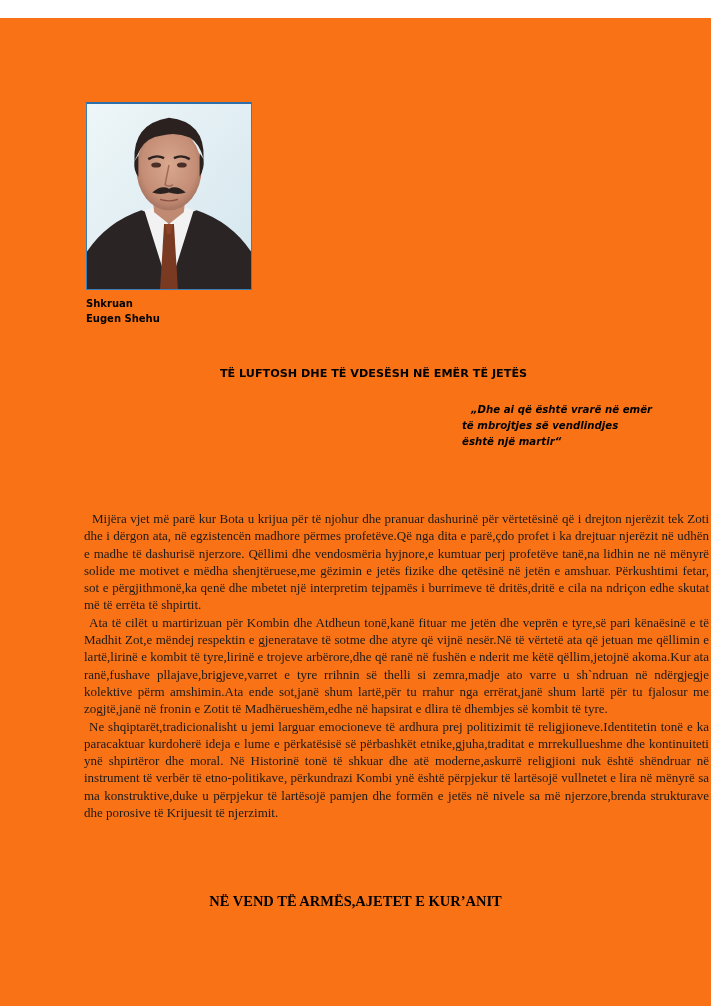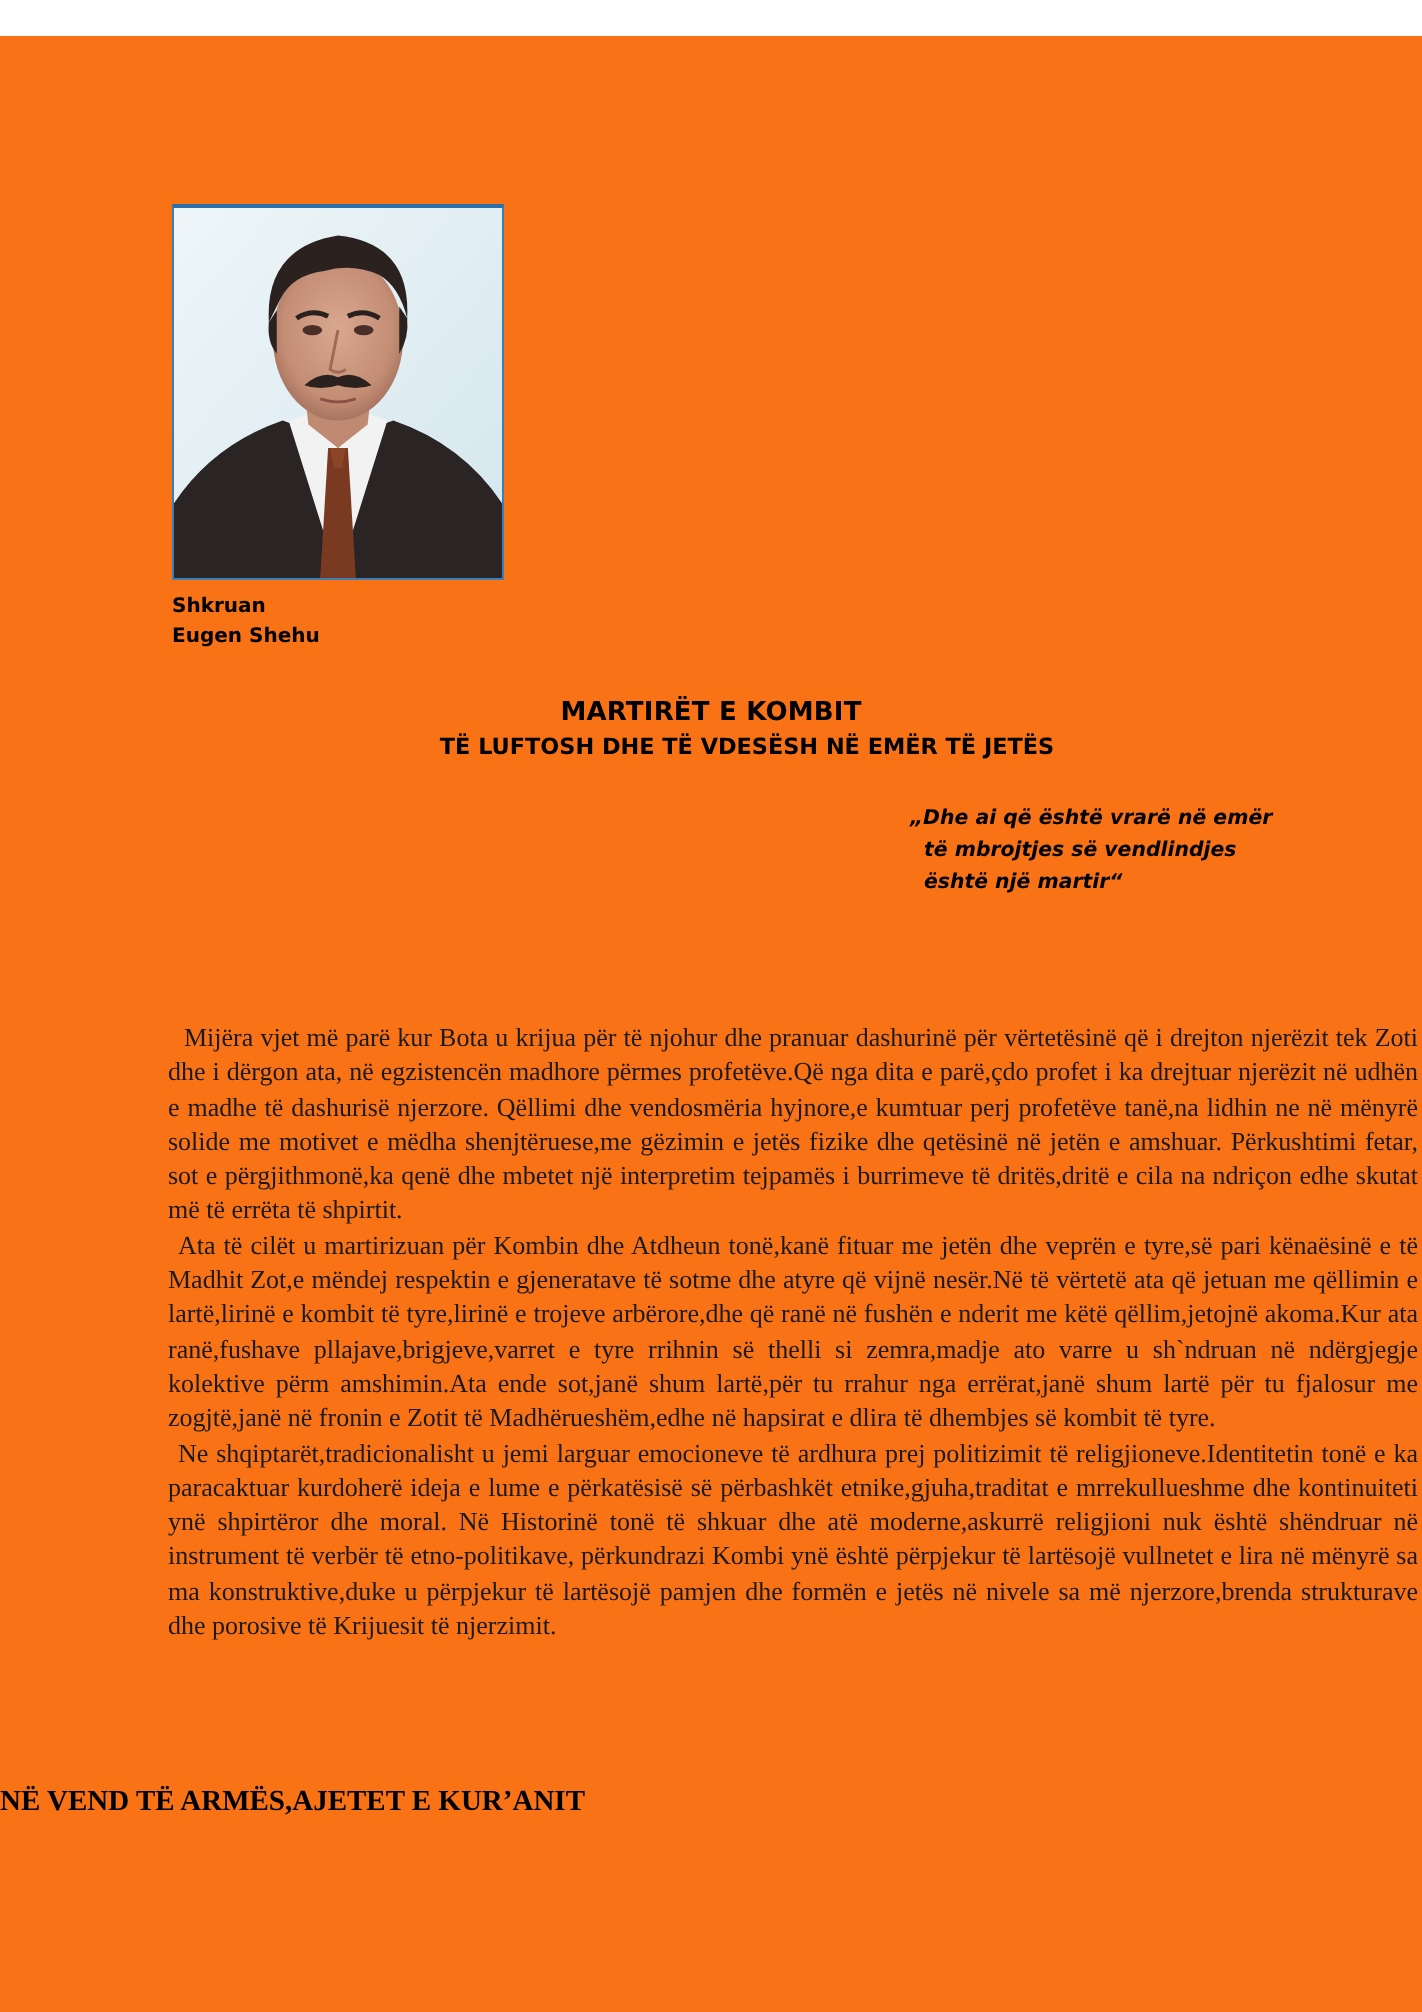--- a/index.html
+++ b/index.html
@@ -72,21 +72,21 @@
     .quote {
       position: absolute;
       left: 455px;
       top: 384px;
       font-family: "DejaVu Sans", sans-serif;
       font-style: italic;
       font-weight: bold;
       font-size: 10.2px;
       line-height: 16px;
     }
-    .quote .l1 { margin-left: 0; white-space: nowrap; }
+    .quote .l1 { margin-left: 16px; white-space: nowrap; }
     .quote .l2, .quote .l3 { margin-left: 7px; white-space: nowrap; }
     .source {
       position: absolute;
       left: 441px;
       top: 446px;
       font-family: "DejaVu Sans", sans-serif;
       font-style: italic;
       font-weight: bold;
       font-size: 10.2px;
       line-height: 17px;
@@ -108,21 +108,21 @@
       margin: 0;
       text-indent: 5px;
     }
     .body p.first {
       text-indent: 8px;
     }
     .section-heading {
       position: absolute;
       left: 0; width: 711px;
       top: 874px;
-      text-align: left;
+      text-align: center;
       font-family: "Liberation Serif", serif;
       font-weight: bold;
       font-size: 14.5px;
       line-height: 18px;
     }
   </style>
 </head>
 <body>
 
 <div class="page">
@@ -169,21 +169,20 @@
 
       <path d="M74 97 Q83 100 92 97" stroke="#8a5244" stroke-width="1.4" fill="none"></path>
     </svg>
   </div>
 
   <div class="author">
     <div>Shkruan</div>
     <div>Eugen Shehu</div>
   </div>
 
-  <div class="title-main">MARTIRËT E KOMBIT</div>
   <div class="title-sub">TË LUFTOSH DHE TË VDESËSH NË EMËR TË JETËS</div>
 
   <div class="quote">
     <div class="l1">„Dhe ai që është vrarë në emër</div>
     <div class="l2">të mbrojtjes së vendlindjes</div>
     <div class="l3">është një martir“</div>
   </div>
 
 
   <div class="body">

